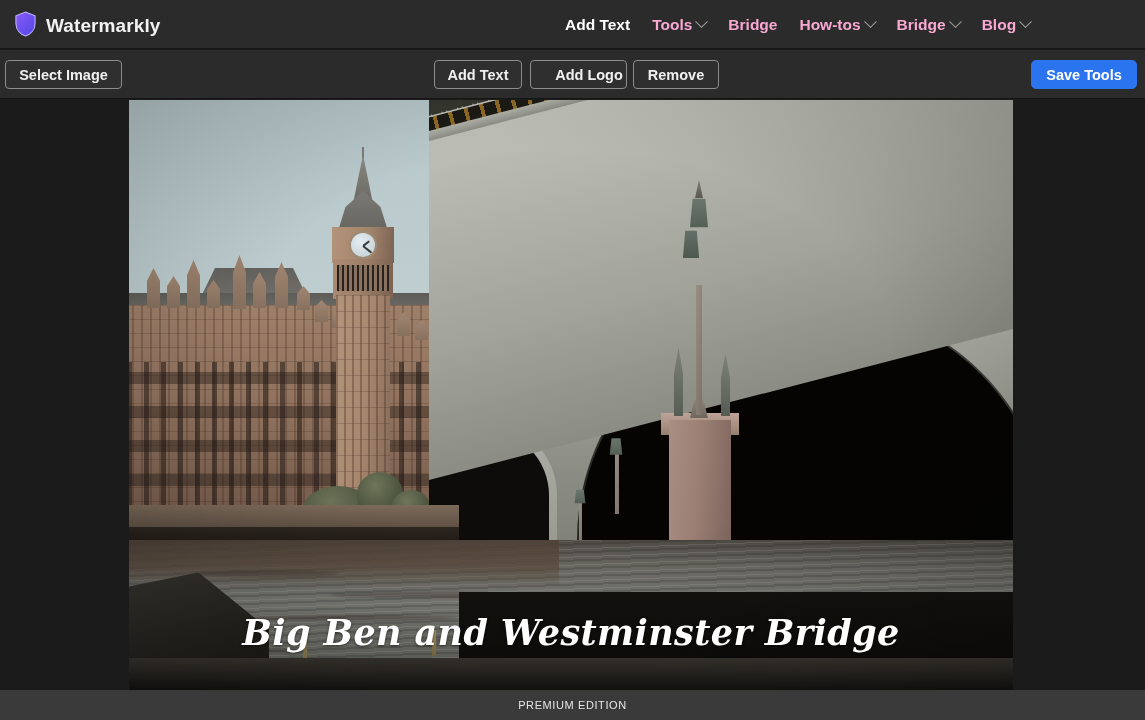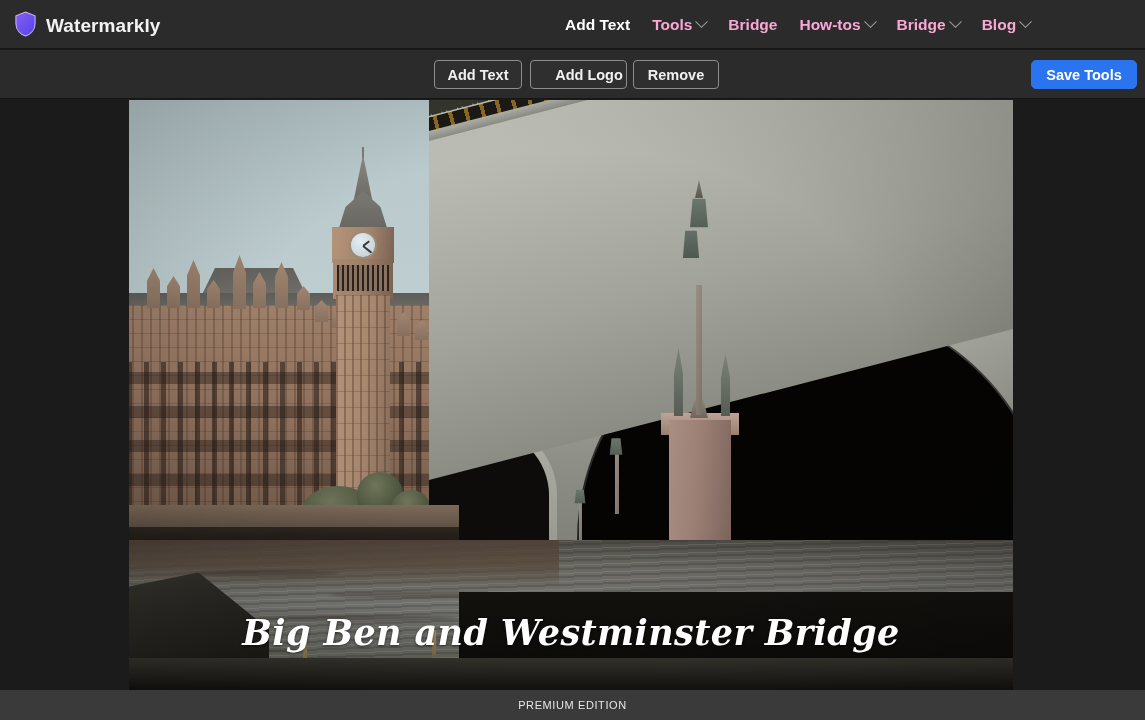--- a/index.html
+++ b/index.html
@@ -567,20 +567,21 @@
       <i class="chev"></i>
     </div>
     <div class="nav-item">
       <span>Blog</span>
       <i class="chev"></i>
     </div>
   </nav>
 </div>
 
 <div class="toolbar">
+  <div class="btn btn-outline" id="btn-select">Select Image</div>
   <div class="btn btn-outline" id="btn-addtext">Add Text</div>
   <div class="btn btn-outline" id="btn-addlogo">Add Logo</div>
   <div class="btn btn-outline" id="btn-remove">Remove</div>
   <div class="btn btn-primary" id="btn-save">Save Tools</div>
 </div>
 
 <div class="canvas">
 
   <div class="photo">
 

